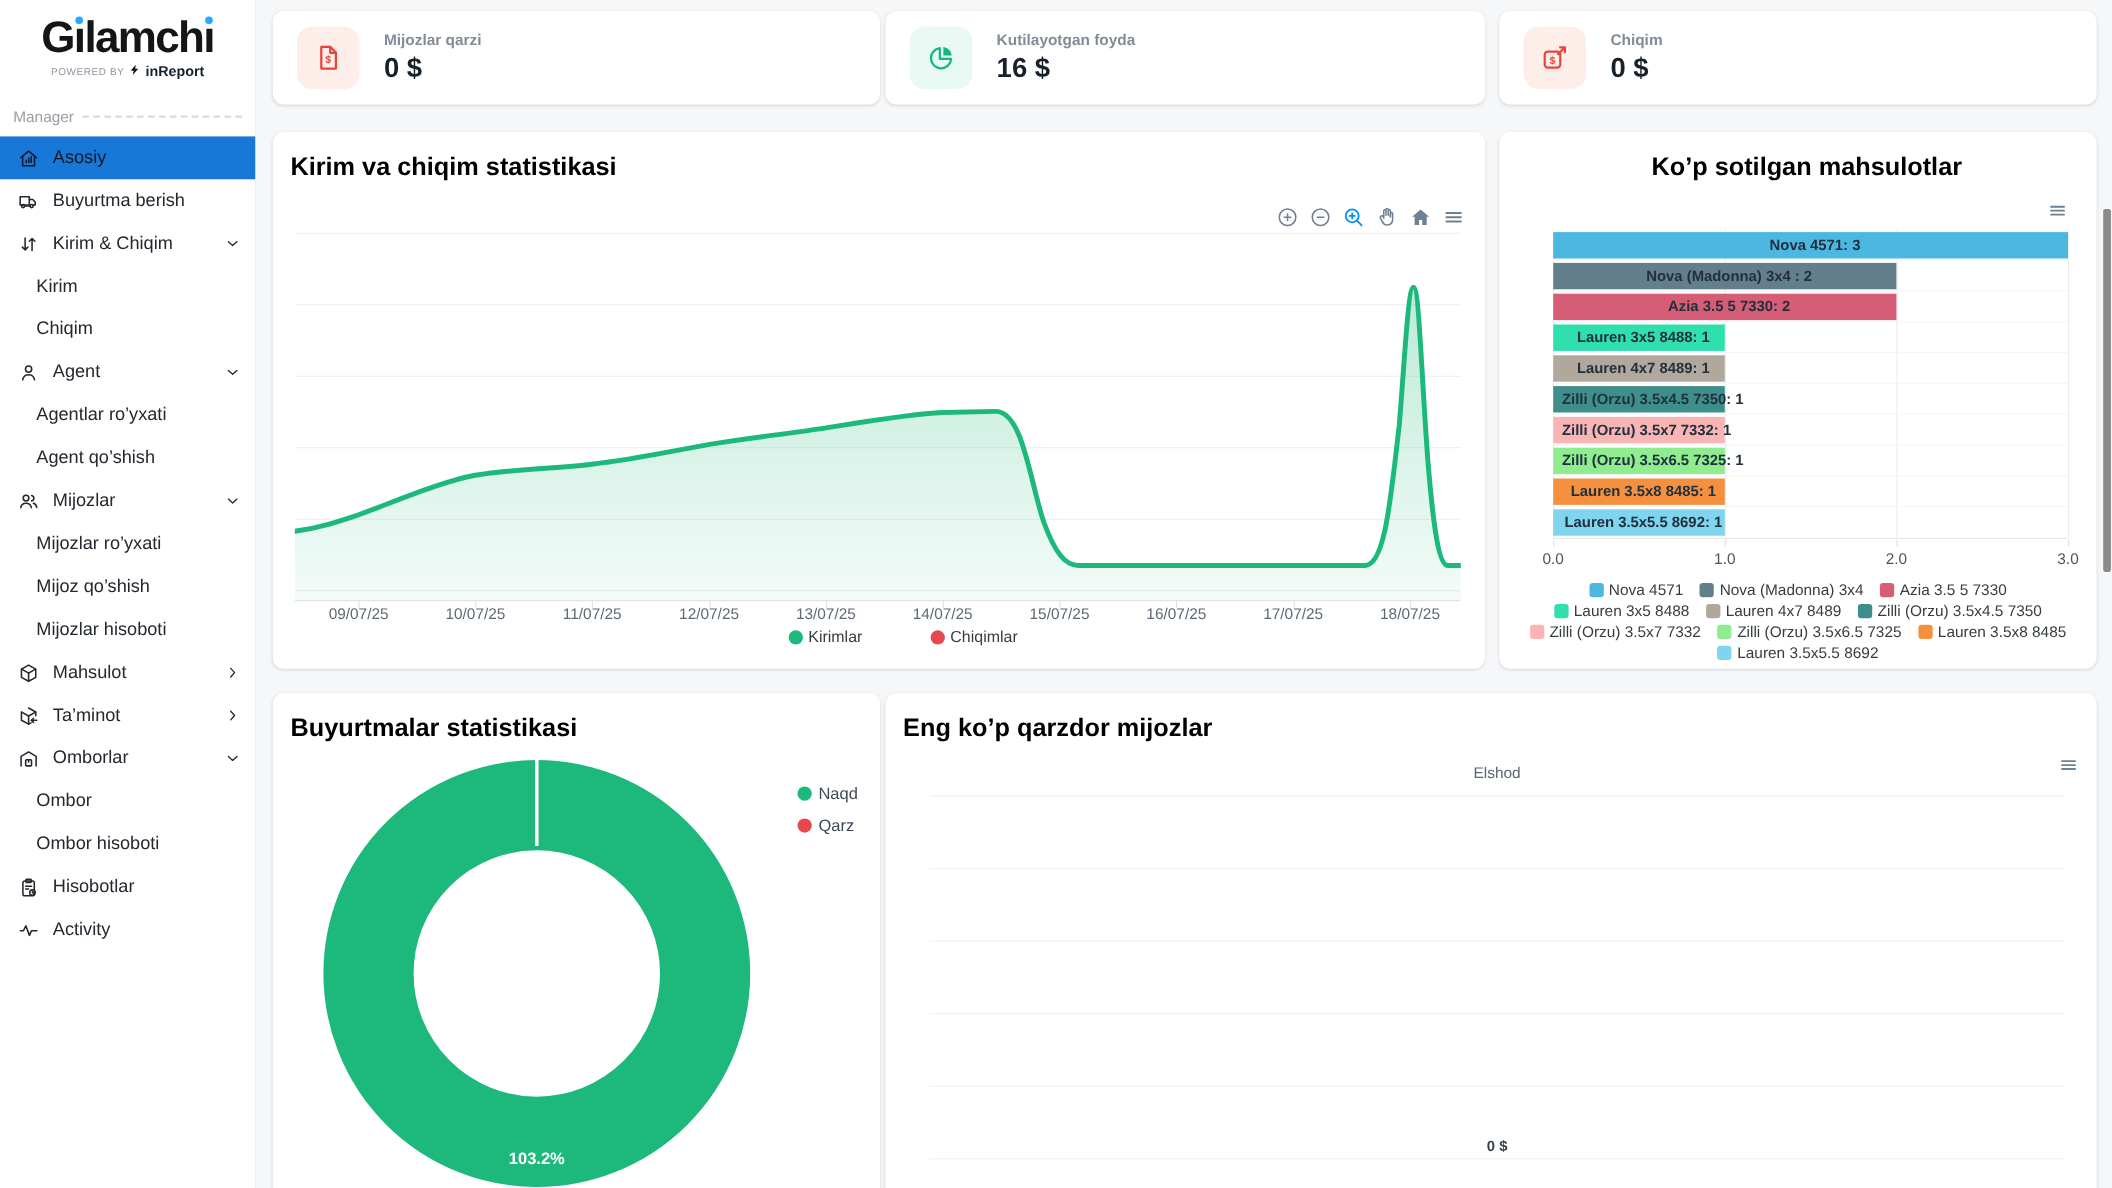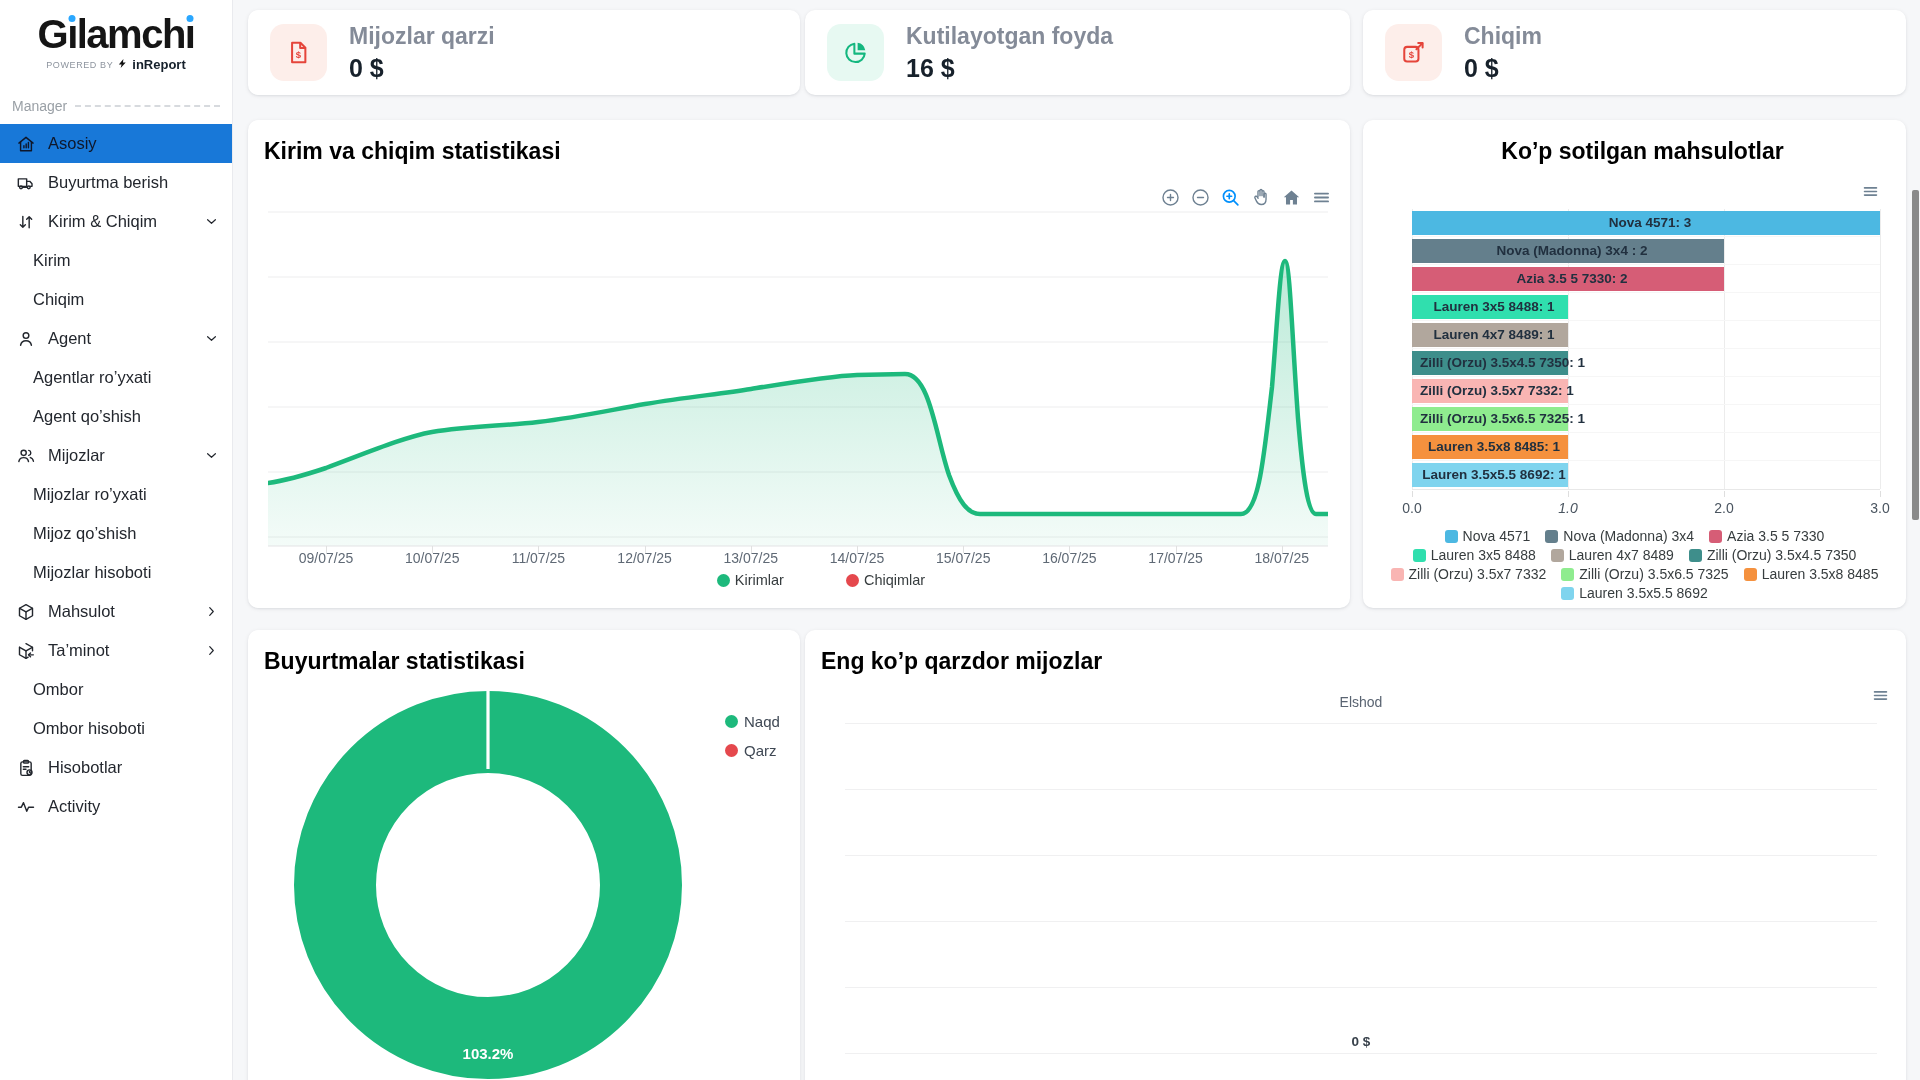--- a/index.html
+++ b/index.html
@@ -32,21 +32,21 @@
   
   .main{position:absolute;left:233px;top:0;right:0;bottom:0;}
   .card{position:absolute;background:#fff;border-radius:10px;
     box-shadow:0 1px 2px rgba(16,24,40,.05),0 1px 4px rgba(16,24,40,.08);}
   .card h2{margin:0;padding:18px 0 0 16px;font-size:23px;font-weight:700;color:#000000;}
 
   
   .stat-card{display:flex;align-items:center;gap:22px;padding-left:22px;}
   .stat-icon{width:57px;height:57px;border-radius:14px;display:flex;align-items:center;
     justify-content:center;flex:0 0 auto;}
-  .stat-label{font-size:23px;font-weight:600;color:#848b98;}
+  .stat-label{font-size:14px;font-weight:600;color:#848b98;}
   .stat-value{font-size:25px;font-weight:800;color:#17212b;margin-top:4px;}
 
   
   #chart-main .toolbar{position:absolute;top:66px;right:18px;display:flex;gap:9px;align-items:center;}
   #chart-main .toolbar span{display:flex;cursor:pointer;}
   .plot-wrap{position:absolute;left:20px;top:85px;width:1060px;height:352px;}
   .x-labels{position:absolute;left:20px;top:430px;width:1060px;height:18px;}
   .x-labels span{position:absolute;transform:translateX(-50%);font-size:14px;color:#5f6975;}
   .xticks{position:absolute;left:20px;top:426px;width:1060px;height:8px;}
   .xticks i{position:absolute;width:1px;height:7px;background:#e0e0e0;top:0;}
@@ -222,20 +222,35 @@
             <path d="M12 3.2l7.8 4.3v4.2"></path>
             <path d="M4.2 7.5v9l7.8 4.3 2.6-1.4"></path>
             <path d="M4.4 7.6L12 11.9l7.6-4.3"></path>
             <path d="M12 11.9v8.7"></path>
             <path d="M20.8 16.6h-5.6"></path>
             <path d="M17.4 14.4l-2.4 2.2 2.4 2.2"></path>
           </svg>
         </span>
         <span class="nlabel">Ta’minot</span>
         <span class="chev right">
+          <svg width="17" height="17" viewBox="0 0 24 24" fill="none" stroke="currentColor" stroke-width="1.7" stroke-linecap="round" stroke-linejoin="round">
+            <path d="M6.5 9.5l5.5 5 5.5-5"></path>
+          </svg>
+        </span>
+      </div>
+      <div class="nav-item">
+        <span class="nicon">
+          <svg width="20" height="20" viewBox="0 0 24 24" fill="none" stroke="currentColor" stroke-width="1.7" stroke-linecap="round" stroke-linejoin="round">
+            <path d="M3.8 19.5V9.2L12 4.3l8.2 4.9v10.3"></path>
+            <rect x="8.8" y="12.8" width="6.4" height="6.7" rx="1"></rect>
+            <path d="M12 12.8v2.6"></path>
+          </svg>
+        </span>
+        <span class="nlabel">Omborlar</span>
+        <span class="chev down">
           <svg width="17" height="17" viewBox="0 0 24 24" fill="none" stroke="currentColor" stroke-width="1.7" stroke-linecap="round" stroke-linejoin="round">
             <path d="M6.5 9.5l5.5 5 5.5-5"></path>
           </svg>
         </span>
       </div>
       <div class="nav-item sub">
         <span class="nlabel">Ombor</span>
       </div>
       <div class="nav-item sub">
         <span class="nlabel">Ombor hisoboti</span>
@@ -441,21 +456,21 @@
         </div>
       </div>
     <div class="prod-tickmarks" id="prod-tickmarks">
         <i style="left: 0%;"></i>
         <i style="left: 33.3333%;"></i>
         <i style="left: 66.6667%;"></i>
         <i style="left: 100%;"></i>
       </div>
     <div class="prod-ticks" id="prod-ticks">
         <span style="left: 0%;">0.0</span>
-        <span style="left: 33.3333%; font-style: italic;">1.0</span>
+        <span style="left: 33.3333%;">1.0</span>
         <span style="left: 66.6667%;">2.0</span>
         <span style="left: 100%;">3.0</span>
       </div>
     <div class="prod-legend" id="prod-legend">
         <span class="entry"><span class="sq" style="background:#4cb8e2"></span>Nova 4571</span>
         <span class="entry"><span class="sq" style="background:#647f8c"></span>Nova (Madonna) 3x4</span>
         <span class="entry"><span class="sq" style="background:#d65d76"></span>Azia 3.5 5 7330</span>
         <span class="entry"><span class="sq" style="background:#30dfae"></span>Lauren 3x5 8488</span>
         <span class="entry"><span class="sq" style="background:#b1a79d"></span>Lauren 4x7 8489</span>
         <span class="entry"><span class="sq" style="background:#3e8e8b"></span>Zilli (Orzu) 3.5x4.5 7350</span>

